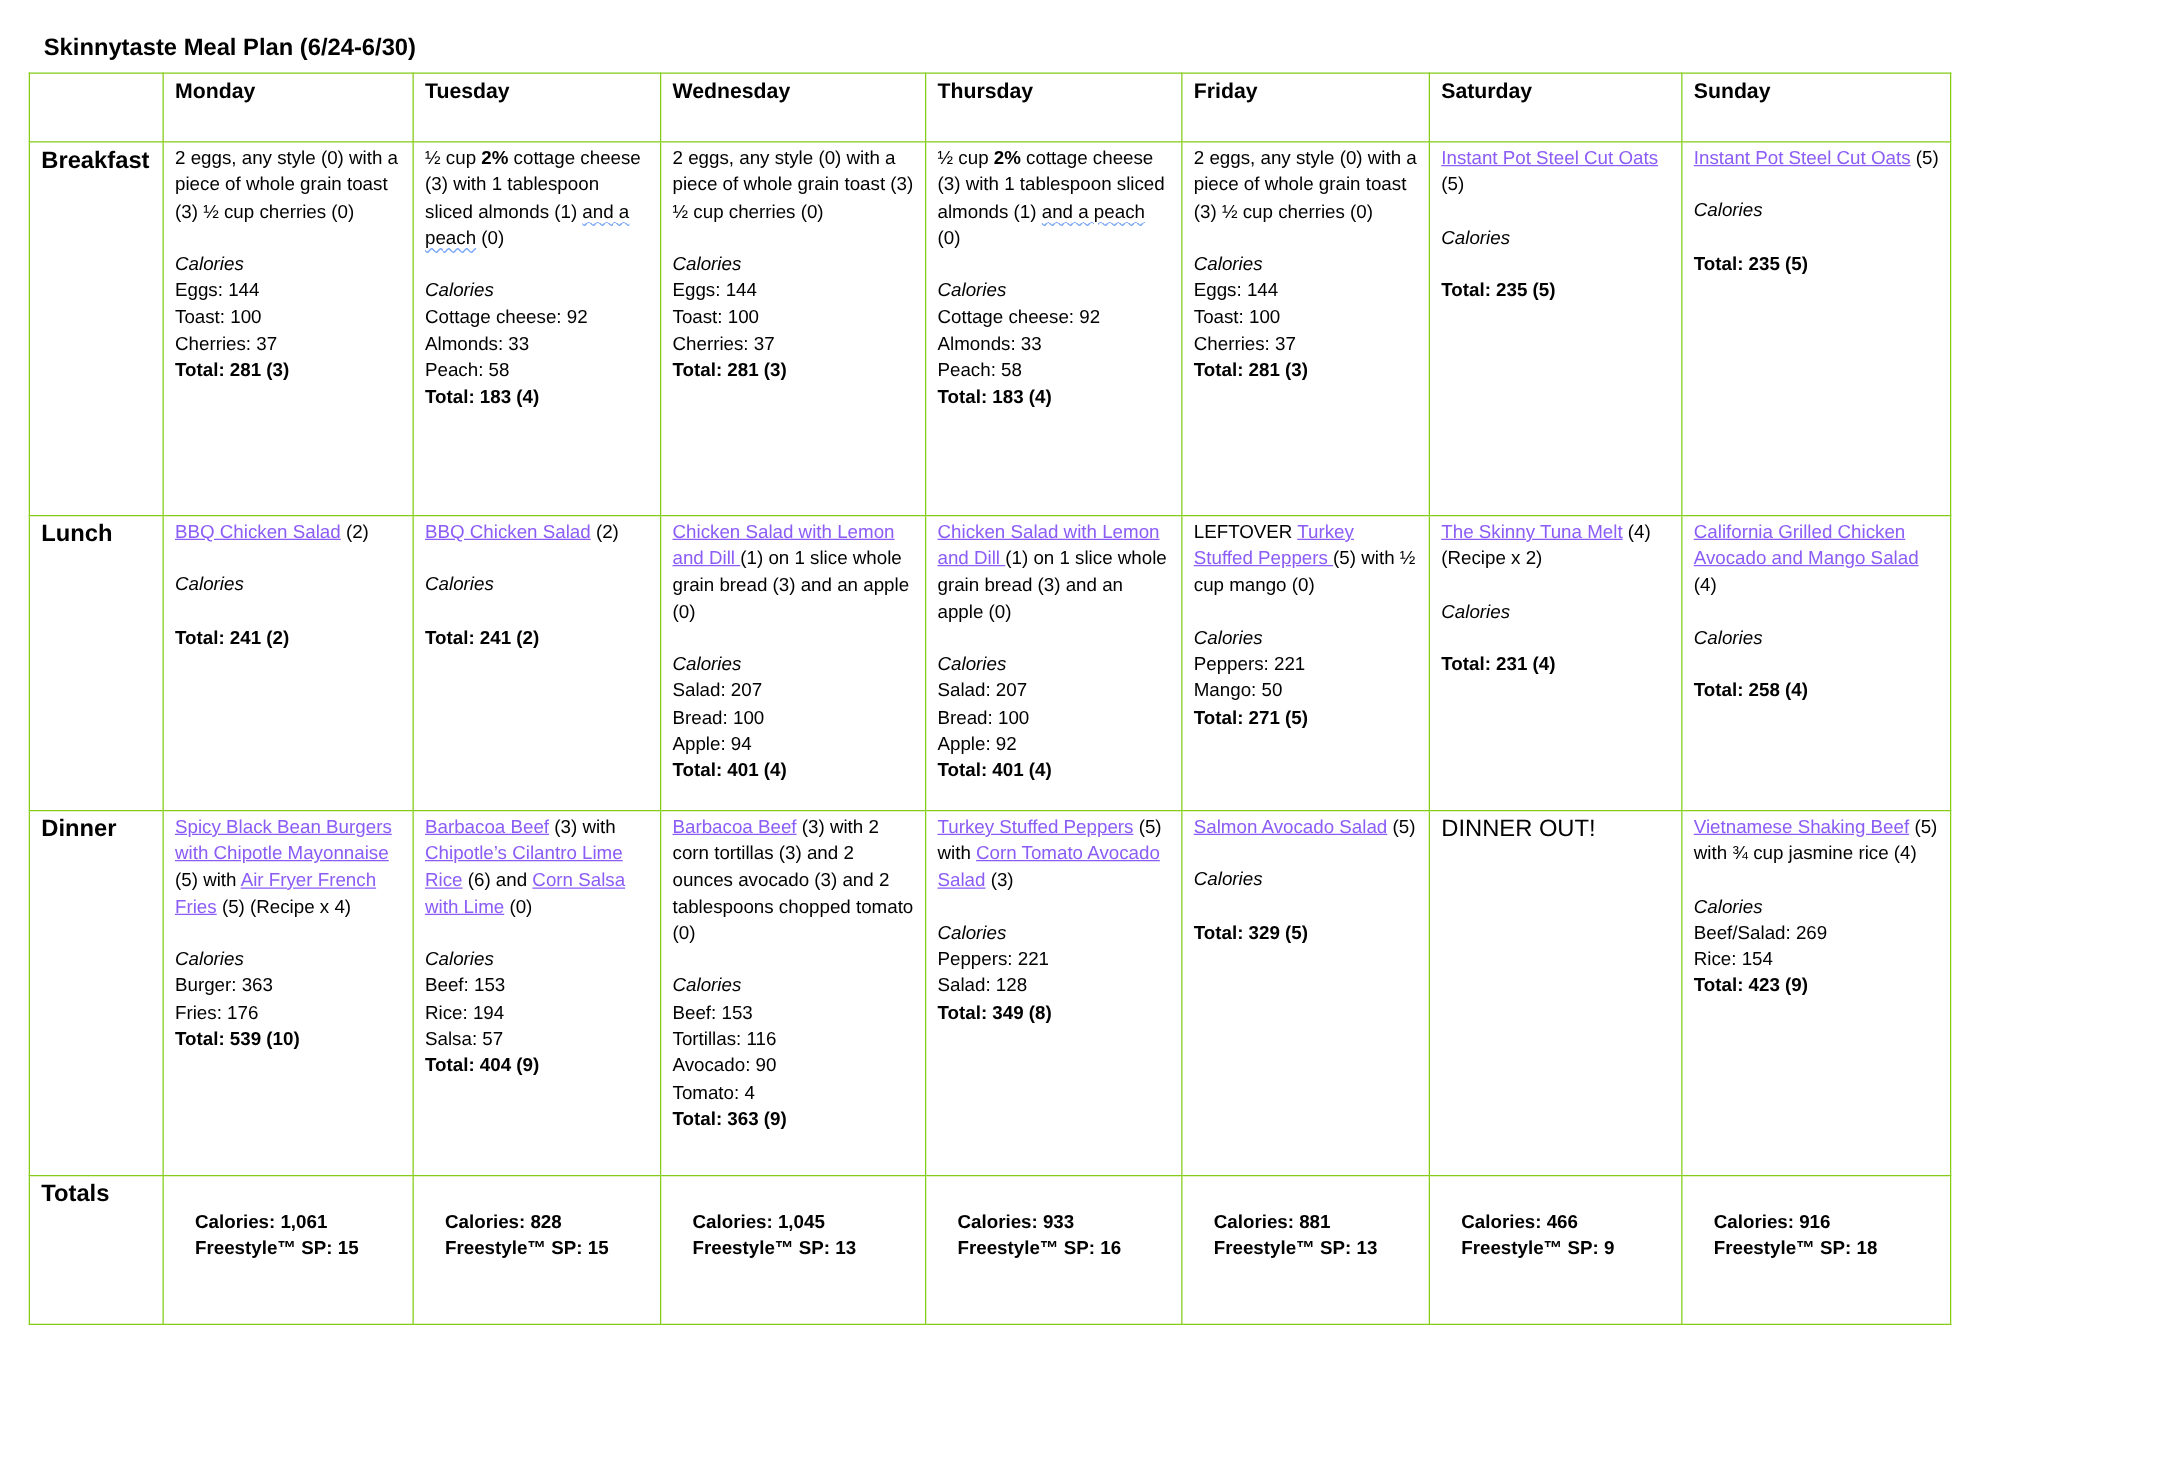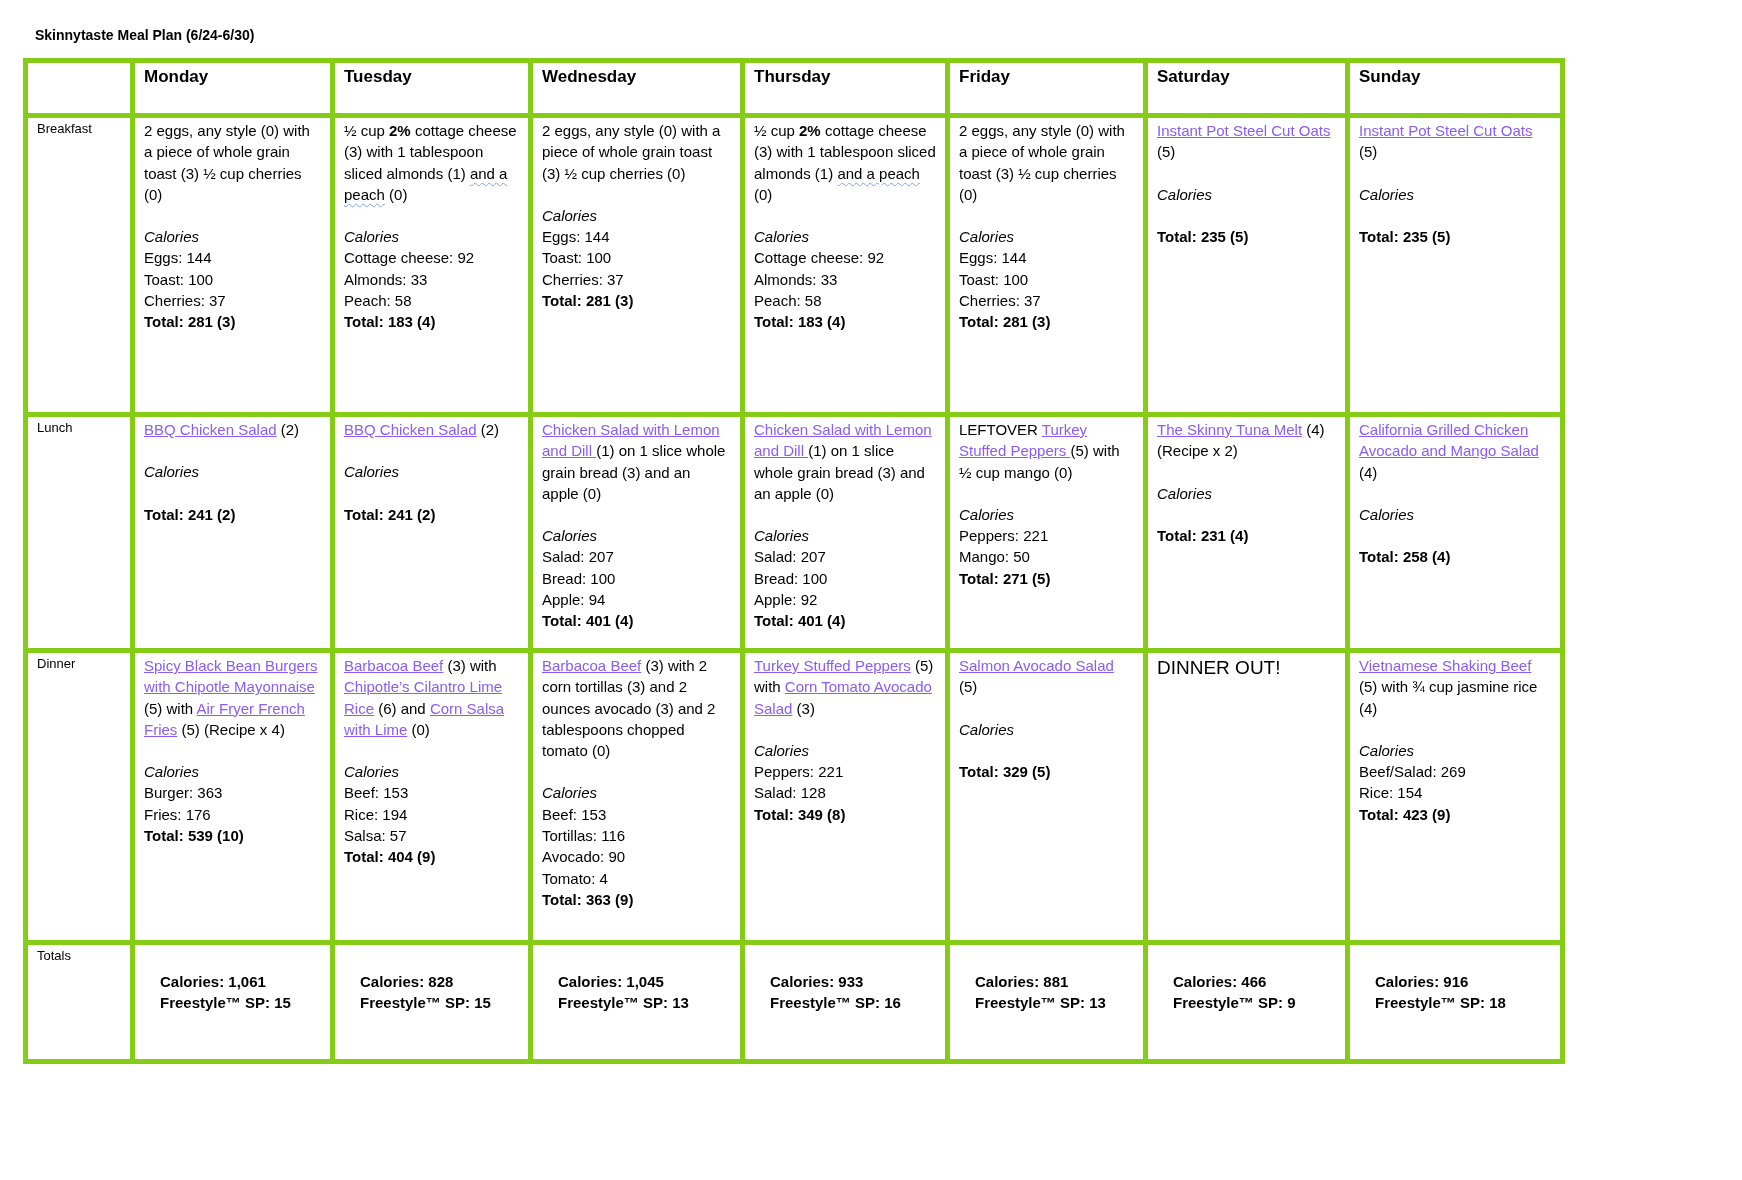--- a/index.html
+++ b/index.html
@@ -3,38 +3,38 @@
 <meta charset="utf-8">
 <style>
   html,body{margin:0;padding:0;background:#fff;}
   body{
     width:1742px;height:1180px;position:relative;
     font-family:"Liberation Sans",sans-serif;
     font-size:15px;line-height:1.42;color:#000;
   }
   .page-title{
     position:absolute;left:35px;top:26px;
-    font-size:14px;font-weight:bold;
+    font-size:19px;font-weight:bold;
   }
   table.mealplan{
     position:absolute;left:23px;top:58px;
     width:1537px;border-collapse:collapse;table-layout:fixed;
   }
   table.mealplan th,table.mealplan td{
-    border:5px solid #84cc16;vertical-align:top;
+    border:1px solid #84cc16;vertical-align:top;
     padding:2px 9px;text-align:left;overflow:hidden;
   }
   thead tr{height:55px;}
   tr.row-breakfast{height:299px;}
   tr.row-lunch{height:236px;}
   tr.row-dinner{height:292px;}
   tr.row-totals{height:119px;}
   tr.row-notes{height:95px;}
   th.day{font-size:17px;font-weight:bold;text-align:center;padding-top:8px;}
-  th.rowhead{font-size:13px;font-weight:normal;padding-top:8px;}
+  th.rowhead{font-size:19px;font-weight:bold;padding-top:8px;}
   .sp{height:21px;}
   .cal-label{font-style:italic;}
   .total{font-weight:bold;}
   .b{font-weight:bold;}
   .doc-link{color:#8b5cf6;text-decoration:underline;cursor:pointer;}
   .squiggle{
     text-decoration-line:underline;text-decoration-style:wavy;
     text-decoration-color:#7aa7f8;text-decoration-thickness:1px;
     text-underline-offset:3px;
   }

